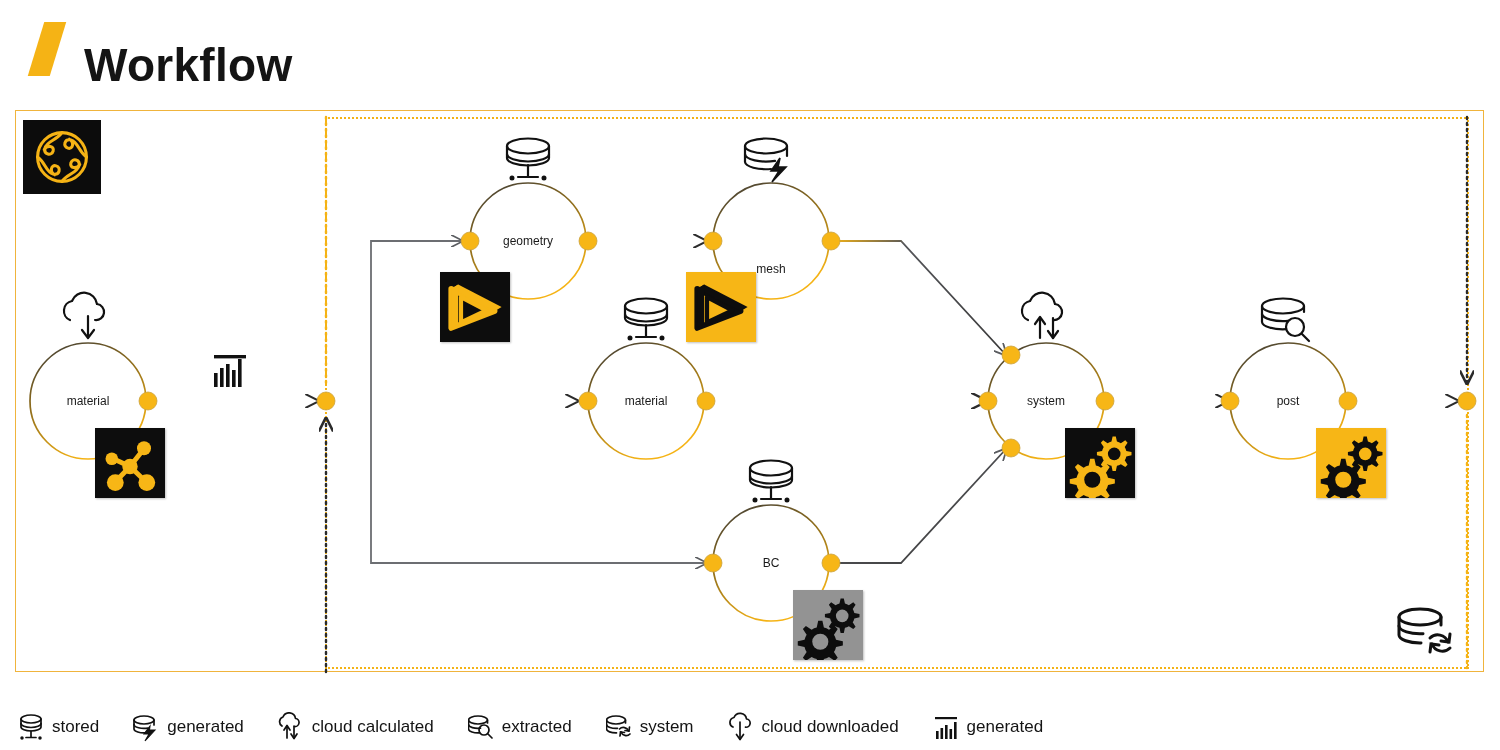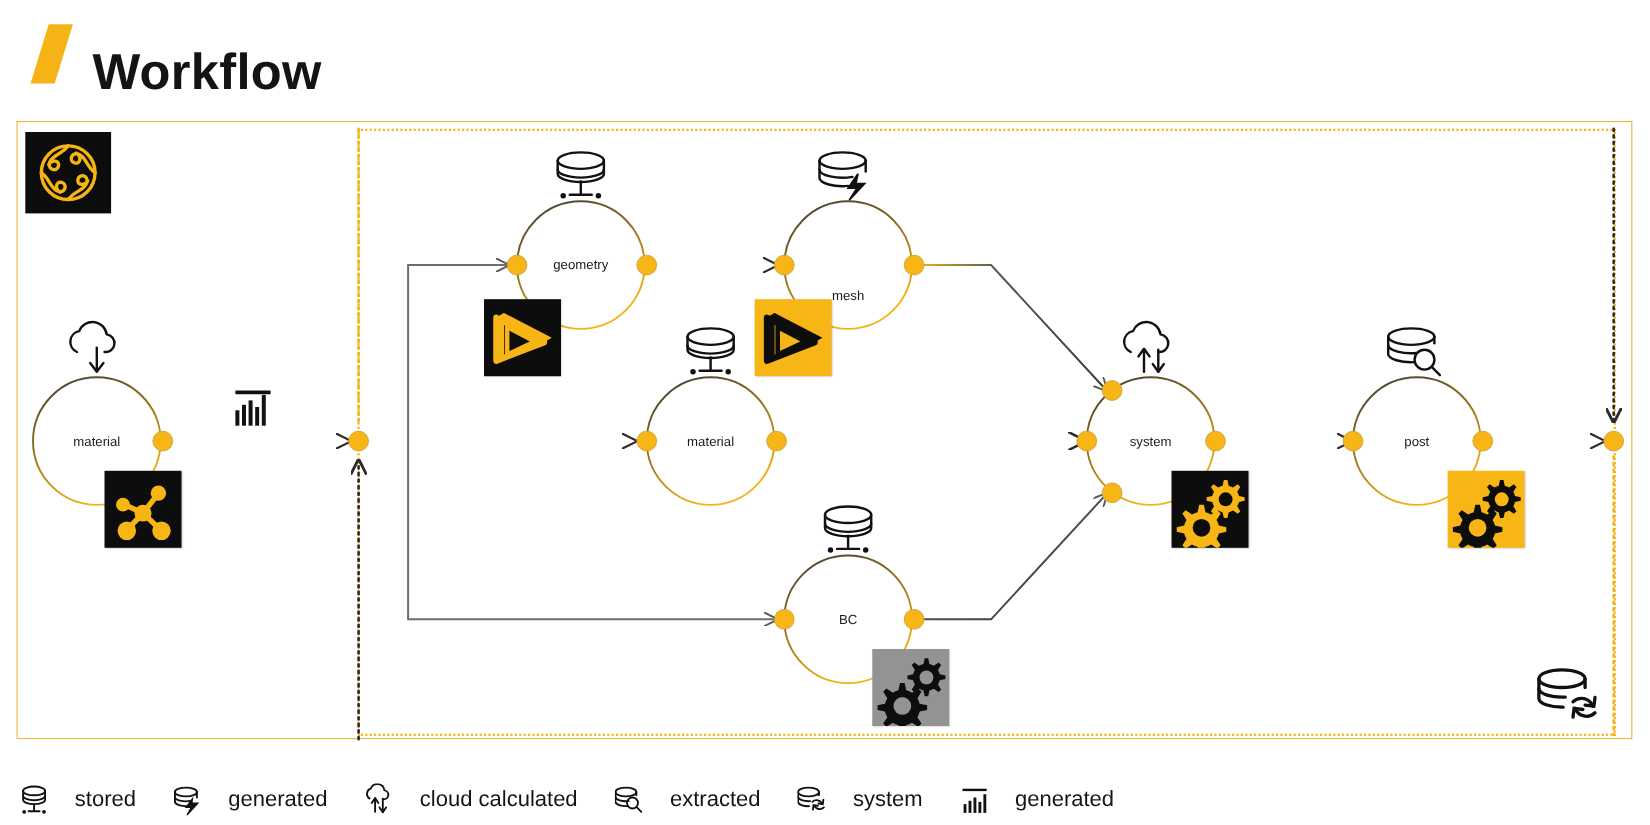--- a/index.html
+++ b/index.html
@@ -65,21 +65,21 @@
   .badge.gray{background:#939393;}
   .badge svg{display:block;width:100%;height:100%;}
 
   
   .legend{
     position:absolute;left:18px;top:712px;
     display:flex;align-items:center;gap:0px;
   }
   .legend-item{display:flex;align-items:center;margin-right:34px;}
   .legend-item .li-icon{width:26px;height:30px;display:block;margin-right:8px;flex:0 0 auto;}
-  .legend-item .li-text{font-size:20px;color:#141414;white-space:nowrap;margin-left:16px;}
+  .legend-item .li-text{font-size:17px;color:#141414;white-space:nowrap;}
 
   .sys-icon{position:absolute;left:1396px;top:604px;width:60px;height:58px;}
 </style>
 </head>
 <body>
 
 <div id="root">
 
   <div class="title-bar">
     <div class="title-slash"></div>
@@ -412,20 +412,30 @@
           <path d="M19.5 8 v3"></path>
           <path d="M13.5 17 a5.5 5.5 0 0 1 9 2"></path>
           <path d="M23.5 15 l-0.5 4 -4 -0.5"></path>
           <path d="M24 22 a5.5 5.5 0 0 1 -9 -2"></path>
           <path d="M14 24 l0.5 -4 4 0.5"></path>
         </g>
       </svg>
       <span class="li-text">system</span>
     </div>
 
+    <div class="legend-item">
+      <svg class="li-icon" viewBox="0 0 26 30">
+        <g fill="none" stroke="#111" stroke-width="1.7" stroke-linecap="round" stroke-linejoin="round">
+          <path d="M5 15 a5 5 0 0 1 1 -9.5 a6.5 6.5 0 0 1 12.5 1.5 a4 4 0 0 1 -1 8.2"></path>
+          <line x1="12" y1="10" x2="12" y2="27"></line>
+          <path d="M8.5 22.5 L12 27.5 L15.5 22.5"></path>
+        </g>
+      </svg>
+      <span class="li-text">cloud downloaded</span>
+    </div>
 
     <div class="legend-item">
       <svg class="li-icon" viewBox="0 0 26 30">
         <g fill="#111">
           <rect x="2" y="5" width="22" height="2.2"></rect>
           <rect x="3" y="19" width="2.6" height="8"></rect>
           <rect x="7.5" y="16" width="2.6" height="11"></rect>
           <rect x="12" y="13" width="2.6" height="14"></rect>
           <rect x="16.5" y="17" width="2.6" height="10"></rect>
           <rect x="21" y="10" width="2.6" height="17"></rect>

